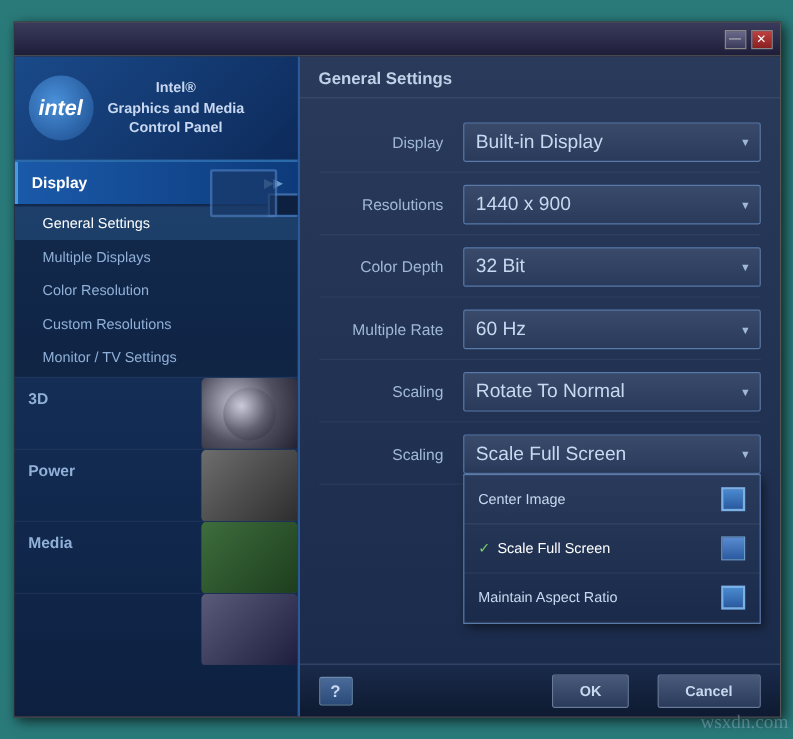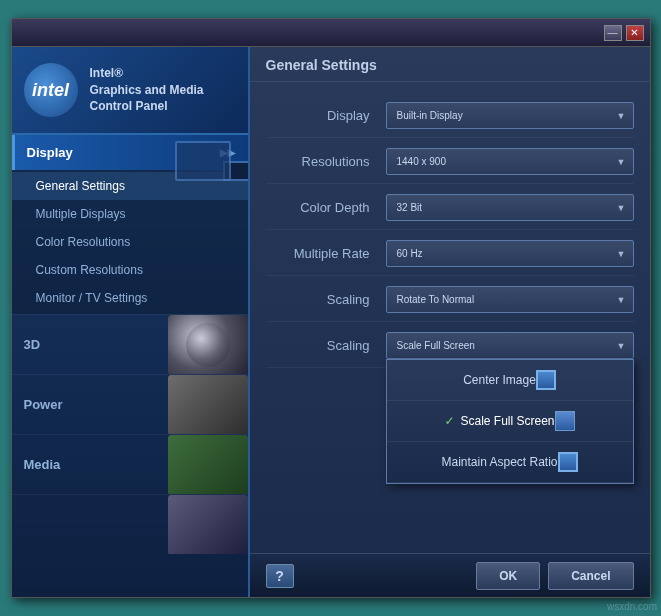--- a/index.html
+++ b/index.html
@@ -96,21 +96,21 @@
       font-style: italic;
       border: 2px solid #6aааff;
       flex-shrink: 0;
     }
 
     .sidebar-title {
       color: #c8d8f0;
       font-size: 12px;
       font-weight: bold;
       line-height: 1.4;
-      text-align: left;
+      text-align: center;
     }
 
     .sidebar-nav {
       flex: 1;
       overflow: hidden;
     }
 
     .nav-section {
       position: relative;
     }
@@ -145,21 +145,20 @@
       cursor: pointer;
     }
 
     .sub-nav-item.active {
       color: #ffffff;
       background: rgba(74, 154, 223, 0.2);
     }
 
     .nav-item-with-thumb {
       display: flex;
-      align-items: center;
       height: 60px;
       cursor: pointer;
       border-top: 1px solid rgba(255,255,255,0.05);
       position: relative;
       overflow: hidden;
     }
 
     .nav-item-label {
       padding: 10px 12px;
       color: #90b0d8;
@@ -246,21 +245,21 @@
       flex: 1;
       position: relative;
     }
 
     .dropdown {
       width: 100%;
       background: linear-gradient(to bottom, #3a4a6a, #2a3a5a);
       border: 1px solid #5a7aaa;
       color: #c8d8f0;
       padding: 7px 32px 7px 10px;
-      font-size: 10px;
+      font-size: 16px;
       cursor: pointer;
       appearance: none;
       border-radius: 2px;
       position: relative;
     }
 
     .dropdown-wrapper {
       position: relative;
     }
 
@@ -283,21 +282,21 @@
       right: 0;
       background: linear-gradient(to bottom, #2a3a5a, #1a2a4a);
       border: 1px solid #5a7aaa;
       z-index: 100;
       box-shadow: 3px 3px 8px rgba(0,0,0,0.5);
     }
 
     .popup-item {
       display: flex;
       align-items: center;
-      justify-content: center;
+      justify-content: space-between;
       padding: 10px 12px;
       color: #c8d8f0;
       font-size: 12px;
       cursor: pointer;
       border-bottom: 1px solid rgba(255,255,255,0.07);
     }
 
     .popup-item.selected {
       color: #ffffff;
     }
@@ -349,41 +348,42 @@
       font-weight: bold;
       display: flex;
       align-items: center;
       justify-content: center;
       cursor: pointer;
       border-radius: 2px;
     }
 
     .btn-group {
       display: flex;
-      gap: 8px;
+      gap: 24px;
     }
 
     .btn-action {
       padding: 6px 22px;
       background: linear-gradient(to bottom, #4a5a7a, #2a3a5a);
       border: 1px solid #6a7a9a;
       color: #c8d8f0;
       font-size: 12px;
       cursor: pointer;
       border-radius: 2px;
       font-weight: bold;
     }
 
     
     .watermark {
       position: fixed;
       bottom: 4px;
       right: 4px;
       color: rgba(200,220,255,0.3);
-      font-size: 10px;
+      font-size: 16px;
+      font-family: Liberation Serif, serif;
     }
 
     
     .display-thumb {
       width: 70px;
       height: 52px;
       position: absolute;
       right: 0;
       top: 0;
       display: flex;
@@ -453,21 +453,21 @@
             <span class="sub-nav-arrow">▶▶</span>
           </div>
           <div class="sub-nav">
             <div class="sub-nav-item active">
               <span>General Settings</span>
             </div>
             <div class="sub-nav-item">
               <span>Multiple Displays</span>
             </div>
             <div class="sub-nav-item">
-              <span>Color Resolutions</span>
+              <span>Color Resolution</span>
             </div>
             <div class="sub-nav-item">
               <span>Custom Resolutions</span>
             </div>
             <div class="sub-nav-item">
               <span>Monitor / TV Settings</span>
             </div>
           </div>
         </div>
 

